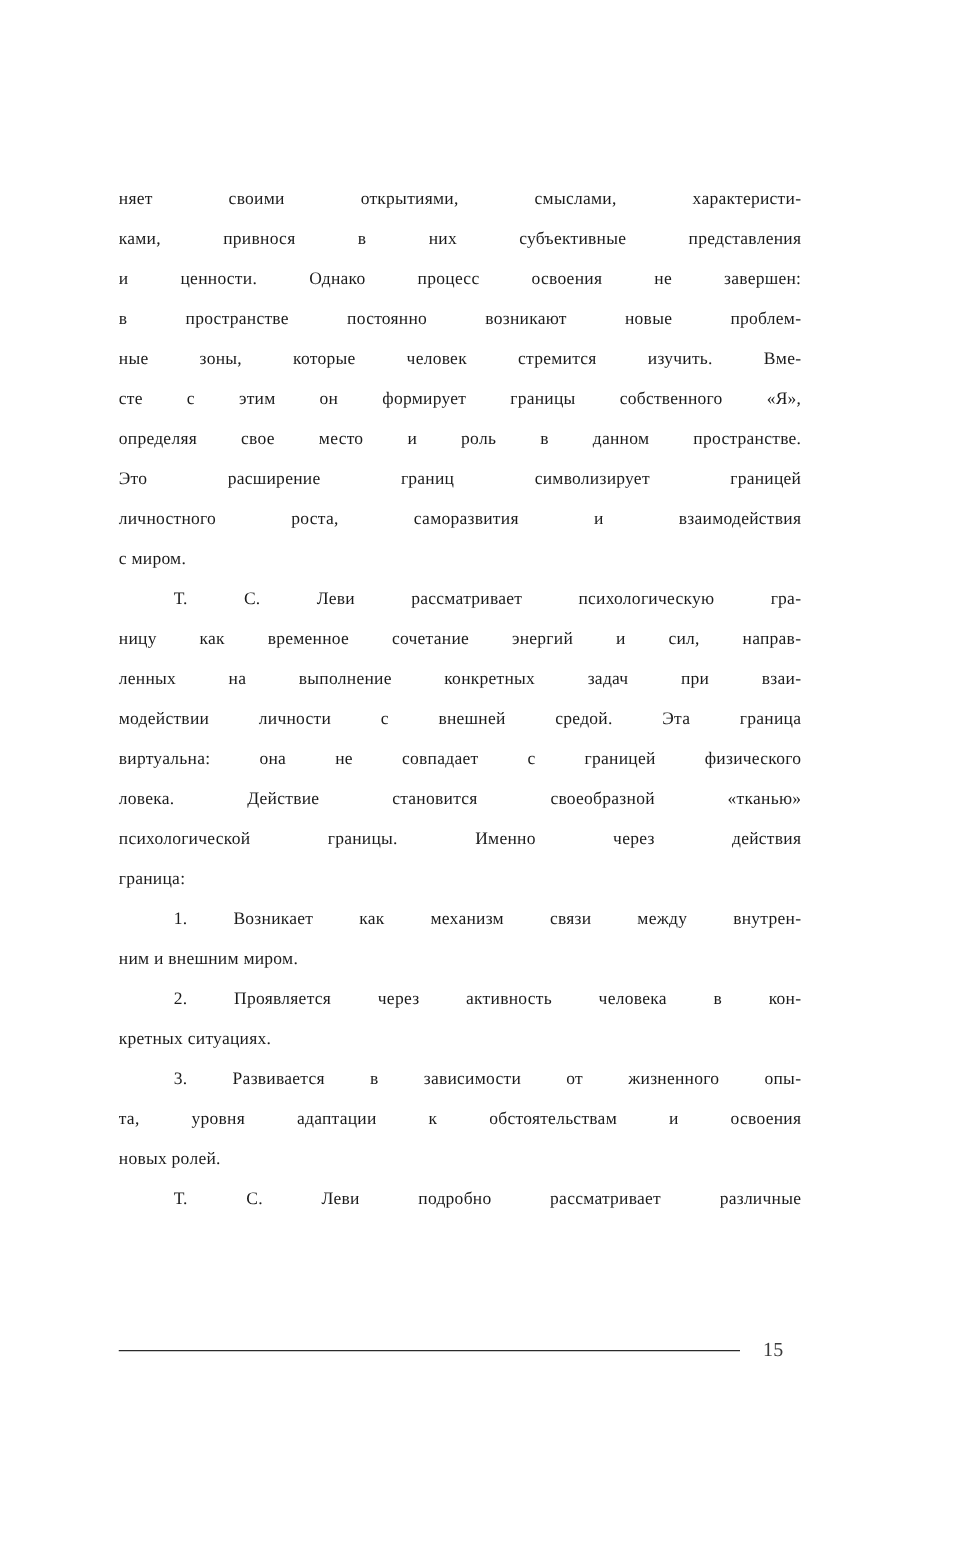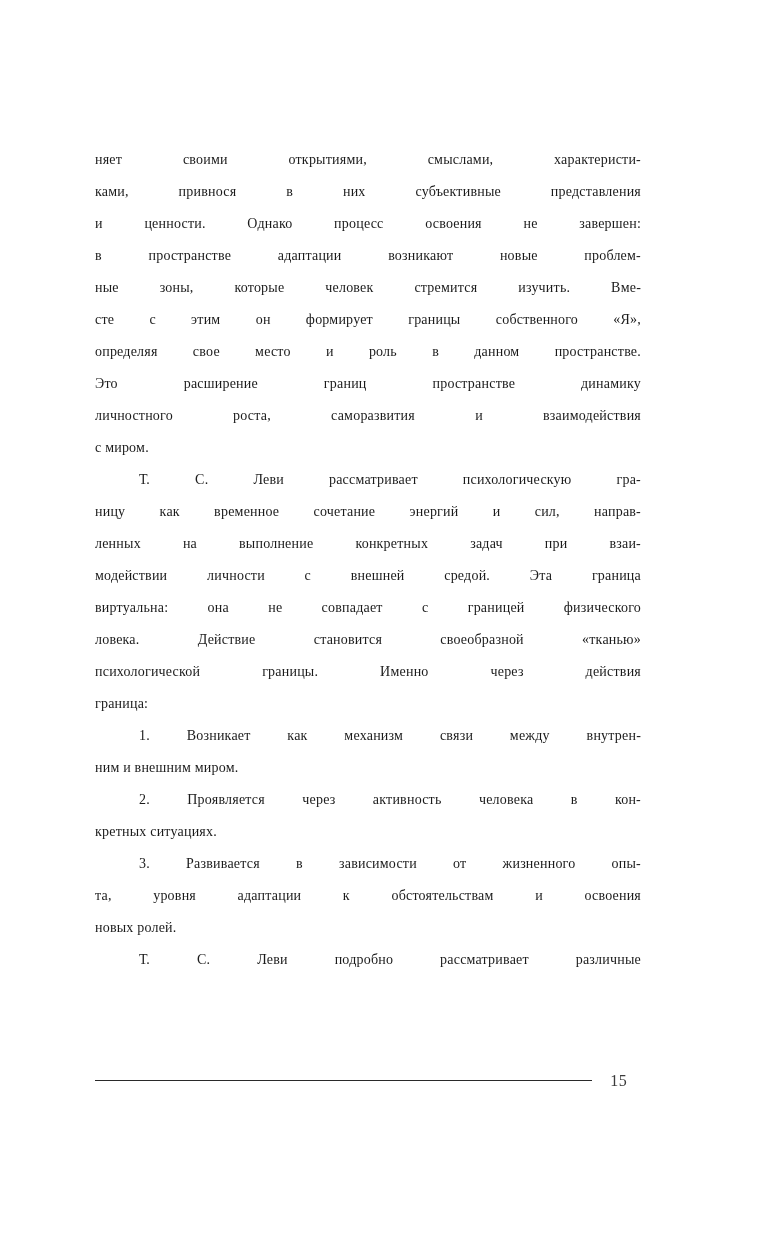--- a/index.html
+++ b/index.html
@@ -67,25 +67,25 @@
   }
 </style>
 </head>
 <body>
 
 <div class="page">
   <div class="text-block">
       <div class="line">няет своими открытиями, смыслами, характеристи-</div>
       <div class="line">ками, привнося в них субъективные представления</div>
       <div class="line">и ценности. Однако процесс освоения не завершен:</div>
-      <div class="line">в пространстве адаптации возникают новые проблем-</div>
+      <div class="line">в пространстве постоянно возникают новые проблем-</div>
       <div class="line">ные зоны, которые человек стремится изучить. Вме-</div>
       <div class="line">сте с этим он формирует границы собственного «Я»,</div>
       <div class="line">определяя свое место и роль в данном пространстве.</div>
-      <div class="line">Это расширение границ пространстве динамику</div>
+      <div class="line">Это расширение границ символизирует границей</div>
       <div class="line">личностного роста, саморазвития и взаимодействия</div>
       <div class="line last">с миром.</div>
       <div class="line indent">Т. С. Леви рассматривает психологическую гра-</div>
       <div class="line">ницу как временное сочетание энергий и сил, направ-</div>
       <div class="line">ленных на выполнение конкретных задач при взаи-</div>
       <div class="line">модействии личности с внешней средой. Эта граница</div>
       <div class="line">виртуальна: она не совпадает с границей физического</div>
       <div class="line">ловека. Действие становится своеобразной «тканью»</div>
       <div class="line">психологической границы. Именно через действия</div>
       <div class="line last">граница:</div>

